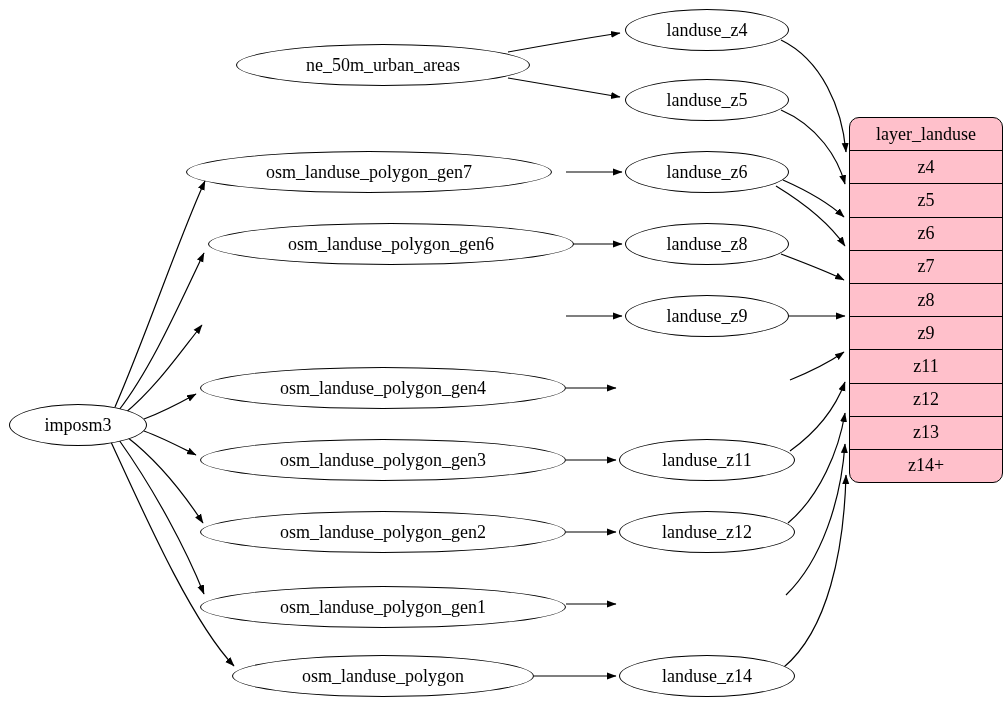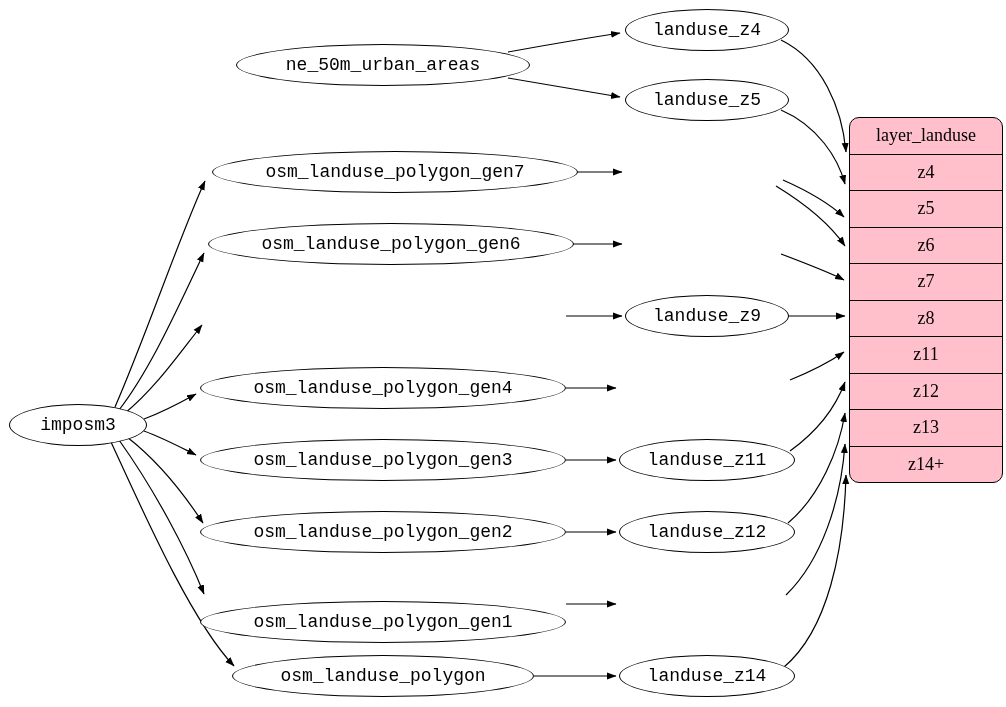--- a/index.html
+++ b/index.html
@@ -28,21 +28,20 @@
     position: absolute;
     box-sizing: border-box;
     border: 1px solid var(--node-stroke, #000000);
     border-radius: 50%;
     background: var(--node-fill, #ffffff);
     display: flex;
     align-items: center;
     justify-content: center;
     white-space: nowrap;
     z-index: 2;
-    font-family: Liberation Mono, monospace;
   }
   .table-node {
     position: absolute;
     left: 849px; top: 117px;
     width: 154px; height: 366px;
     box-sizing: border-box;
     background: var(--table-fill, #ffc0cb);
     border: 1px solid var(--node-stroke, #000000);
     border-radius: 10px;
     display: flex;
@@ -102,41 +101,44 @@
     <path class="edge" marker-end="url(#arrow)" d="M790,380 C812,371 831,361 844,352"></path>
     <path class="edge" marker-end="url(#arrow)" d="M790,451 C815,433 835,409 845,382"></path>
     <path class="edge" marker-end="url(#arrow)" d="M788,523 C820,496 839,450 845,413"></path>
     <path class="edge" marker-end="url(#arrow)" d="M786,595 C822,560 841,500 845,444"></path>
     <path class="edge" marker-end="url(#arrow)" d="M784,667 C828,630 844,550 846,475"></path>
   </svg>
 
   <div class="node" style="left:9px;top:404px;width:138px;height:42px">imposm3</div>
   <div class="node" style="left:236px;top:44px;width:294px;height:42px">ne_50m_urban_areas</div>
 
-  <div class="node" style="left:212px;top:151px;width:366px;height:42px">osm_landuse_polygon_gen7</div>
+  <div class="node" style="left:186px;top:151px;width:366px;height:42px">osm_landuse_polygon_gen7</div>
   <div class="node" style="left:208px;top:223px;width:366px;height:42px">osm_landuse_polygon_gen6</div>
   <div class="node" style="left:200px;top:367px;width:366px;height:42px">osm_landuse_polygon_gen4</div>
   <div class="node" style="left:200px;top:439px;width:366px;height:42px">osm_landuse_polygon_gen3</div>
   <div class="node" style="left:200px;top:511px;width:366px;height:42px">osm_landuse_polygon_gen2</div>
-  <div class="node" style="left:200px;top:601px;width:366px;height:42px">osm_landuse_polygon_gen1</div>
+  <div class="node" style="left:200px;top:586px;width:366px;height:42px">osm_landuse_polygon_gen1</div>
   <div class="node" style="left:232px;top:655px;width:302px;height:42px">osm_landuse_polygon</div>
 
   <div class="node" style="left:625px;top:9px;width:164px;height:42px">landuse_z4</div>
   <div class="node" style="left:625px;top:79px;width:164px;height:42px">landuse_z5</div>
+  <div class="node" style="left:625px;top:151px;width:164px;height:42px">landuse_z6</div>
+  <div class="node" style="left:625px;top:223px;width:164px;height:42px">landuse_z8</div>
   <div class="node" style="left:625px;top:295px;width:164px;height:42px">landuse_z9</div>
   <div class="node" style="left:619px;top:439px;width:176px;height:42px">landuse_z11</div>
   <div class="node" style="left:619px;top:511px;width:176px;height:42px">landuse_z12</div>
   <div class="node" style="left:619px;top:655px;width:176px;height:42px">landuse_z14</div>
 
   <div class="table-node">
     <div class="table-row">layer_landuse</div>
     <div class="table-row">z4</div>
     <div class="table-row">z5</div>
     <div class="table-row">z6</div>
     <div class="table-row">z7</div>
     <div class="table-row">z8</div>
+    <div class="table-row">z9</div>
     <div class="table-row">z11</div>
     <div class="table-row">z12</div>
     <div class="table-row">z13</div>
     <div class="table-row">z14+</div>
   </div>
 
 </div>
 
 </body></html>

